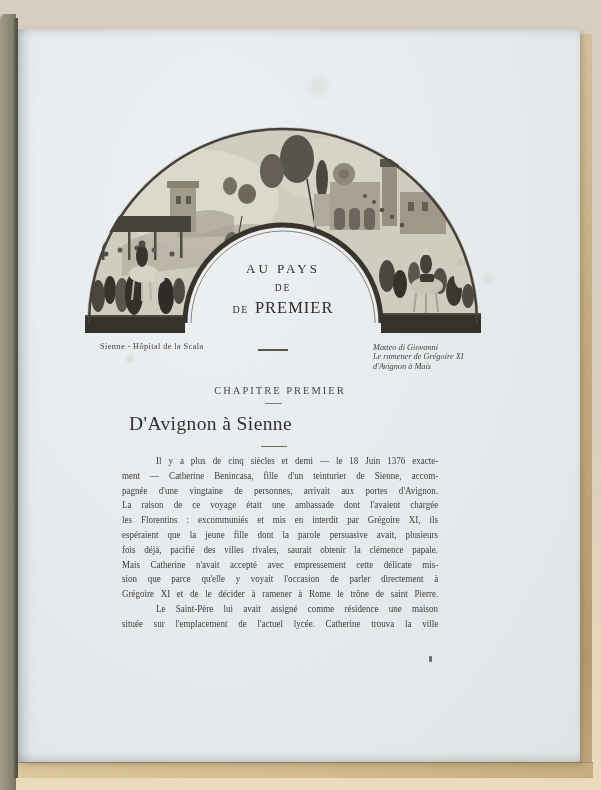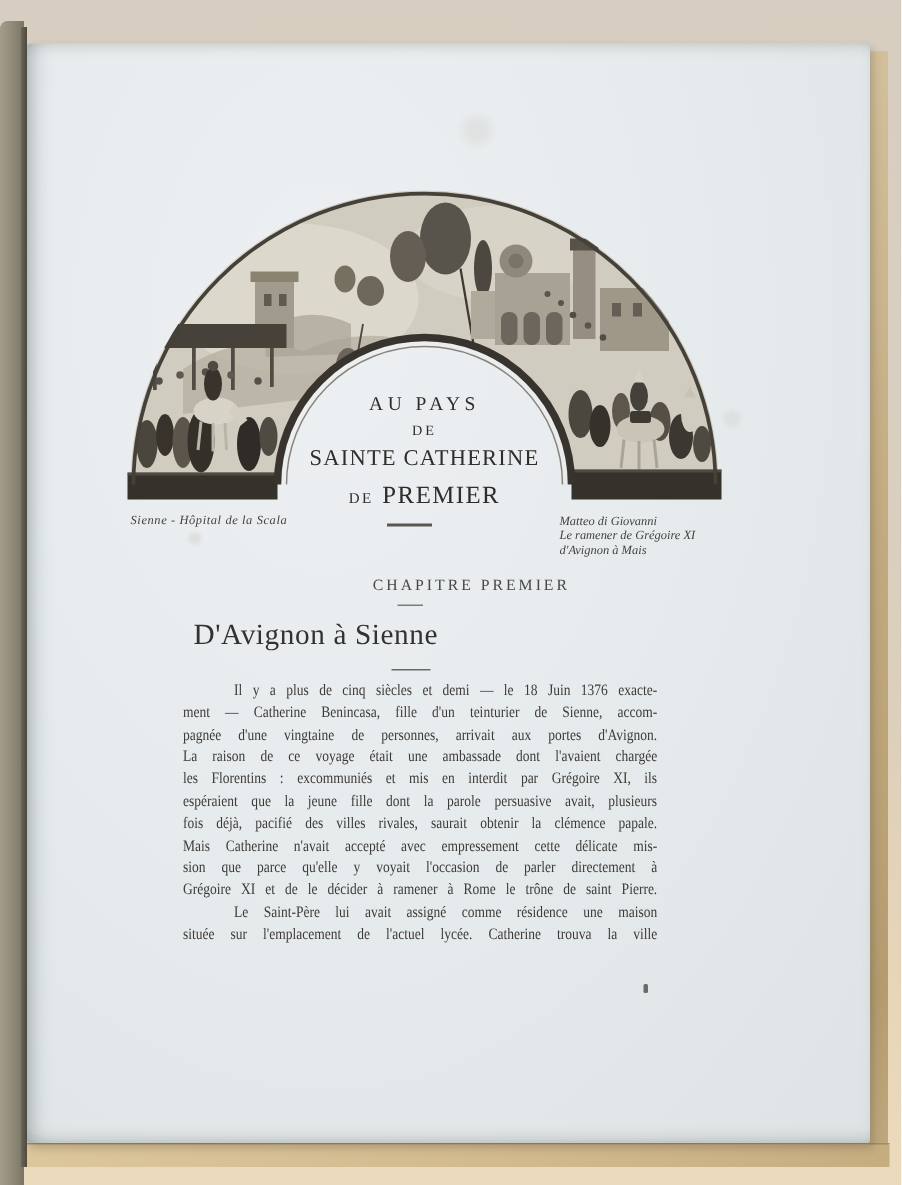--- a/index.html
+++ b/index.html
@@ -37,26 +37,26 @@
   .arch-title{position:absolute;left:135px;top:232px;width:260px;text-align:center;
        color:#2f2d29;}
   .t1{font-size:13px;letter-spacing:3px;}
   .t2{font-size:9.5px;letter-spacing:2px;margin-top:6px;}
   .t3{font-size:15px;letter-spacing:0.8px;margin-top:5px;white-space:nowrap;}
   .t4{margin-top:5px;}
   .t4 .small{font-size:10px;letter-spacing:1.5px;margin-right:6px;}
   .t4 .large{font-size:16.5px;letter-spacing:1px;}
   .title-rule{position:absolute;left:240px;top:320px;width:30px;height:1.5px;background:#5a5750;}
   
-  .cap-left{position:absolute;left:69px;top:313px;font-style:italic;font-size:8.3px;
+  .cap-left{position:absolute;left:82px;top:313px;font-size:8.3px;
        color:#45423d;letter-spacing:0.4px;white-space:nowrap;}
   .cap-right{position:absolute;left:355px;top:314px;width:128px;text-align:left;
        font-style:italic;font-size:8.3px;line-height:9.4px;color:#45423d;}
   
-  .chapter{position:absolute;left:162px;top:356px;width:200px;text-align:right;
+  .chapter{position:absolute;left:162px;top:356px;width:200px;text-align:center;
        font-size:10.5px;letter-spacing:2px;color:#4b4843;}
   .chapter-rule{position:absolute;left:247px;top:374px;width:17px;height:1px;background:#807d76;}
   .heading{position:absolute;left:111px;top:384px;width:300px;text-align:left;
        font-size:19.5px;color:#343230;letter-spacing:0.4px;}
   .heading-rule{position:absolute;left:243px;top:417px;width:26px;height:1.2px;background:#6d6a63;}
   
   .body-text{position:absolute;left:104px;top:425px;width:372px;
        transform:scaleX(0.85);transform-origin:left top;
        font-size:10.6px;line-height:14.8px;color:#3e3b36;}
   .bline{display:flex;justify-content:space-between;white-space:nowrap;}
@@ -182,21 +182,20 @@
 
         <path d="M7 199 A194 194 0 0 1 395 199" fill="none" stroke="#454139" stroke-width="2.5"></path>
         <path d="M103 199 A98 98 0 0 1 299 199" fill="none" stroke="#38342d" stroke-width="5"></path>
         <path d="M109 199 A92 92 0 0 1 293 199" fill="none" stroke="#8a8478" stroke-width="1"></path>
       </svg>
     </div>
 
     <div class="arch-title">
       <div class="t1">AU PAYS</div>
       <div class="t2">DE</div>
-      <div class="t3">SAINTE CATHERINE</div>
       <div class="t4">
         <span class="small">DE</span><span class="large">PREMIER</span>
       </div>
     </div>
     <div class="title-rule"></div>
 
     <div class="cap-left">Sienne - Hôpital de la Scala</div>
     <div class="cap-right">
       <div>Matteo di Giovanni</div>
       <div>Le ramener de Grégoire XI</div>

